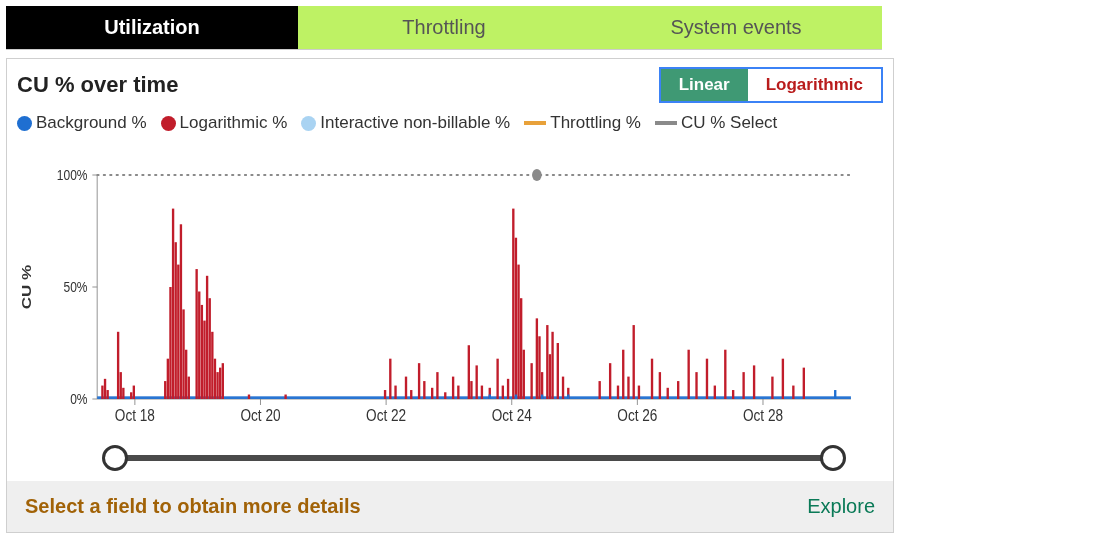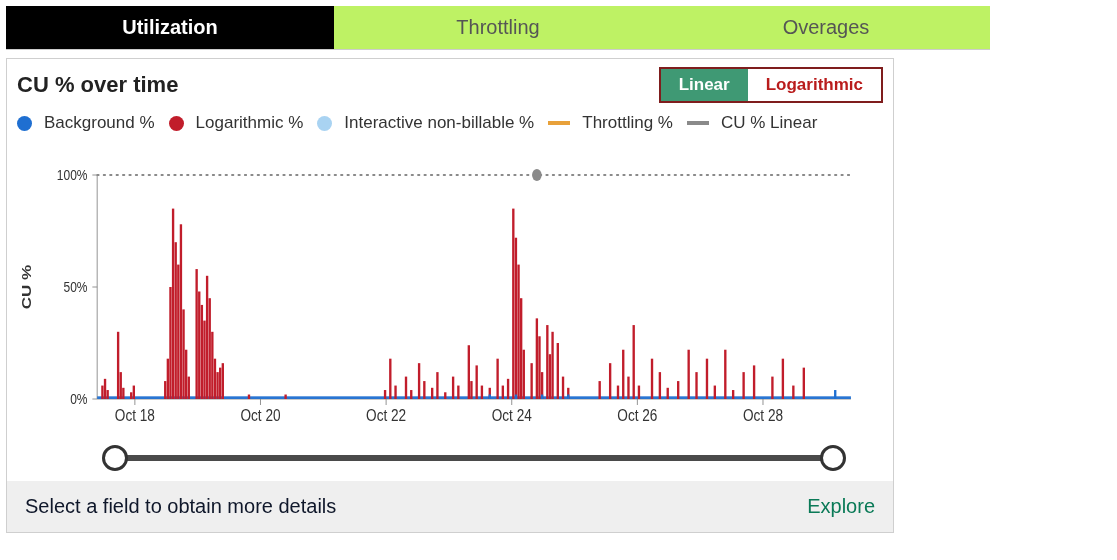--- a/index.html
+++ b/index.html
@@ -6,21 +6,21 @@
   body {
     font-family: 'Segoe UI', Tahoma, sans-serif;
     background: #fff;
     width: 1117px;
     height: 560px;
     overflow: hidden;
     color: #333;
   }
   .tabs {
     display: flex;
-    width: 984px;
+    width: 876px;
     margin: 6px 0 0 6px;
     border-bottom: 1px solid #ccc;
   }
   .tab {
     flex: 1;
     text-align: center;
     padding: 10px 0;
     font-size: 20px;
     color: #555;
     background: #bef264;
@@ -42,41 +42,41 @@
     justify-content: space-between;
     padding: 8px 10px 4px 10px;
   }
   .chart-title {
     font-size: 22px;
     font-weight: 700;
     color: #222;
   }
   .scale-toggle {
     display: flex;
-    border: 2px solid #7f1d1d;
+    border: 2px solid #3b82f6;
   }
   .scale-btn {
     padding: 6px 18px;
     font-size: 17px;
     font-weight: 600;
     cursor: pointer;
   }
   .scale-btn.active { background: #3f9974; color: #fff; }
   .scale-btn.inactive { background: #fff; color: #b91c1c; }
 
   .legend {
     display: flex;
     flex-wrap: wrap;
     align-items: center;
     gap: 10px 6px;
     padding: 6px 10px 2px 10px;
     font-size: 17px;
     color: #333;
   }
-  .legend-item { display: flex; align-items: center; gap: 12px; margin-right: 8px; white-space: nowrap; cursor: pointer; }
+  .legend-item { display: flex; align-items: center; gap: 4px; margin-right: 8px; white-space: nowrap; cursor: pointer; }
   .swatch { width: 15px; height: 15px; border-radius: 50%; display: inline-block; }
   .swatch.line { width: 22px; height: 4px; border-radius: 0; }
 
   .chart-wrap { position: relative; height: 300px; padding: 0 10px; }
   svg.chart { width: 100%; height: 100%; display: block; }
 
   .range-slider {
     position: relative;
     height: 46px;
     margin: 0 60px 0 108px;
@@ -87,30 +87,30 @@
   }
   .range-handle {
     position: absolute; top: 10px;
     width: 26px; height: 26px; background: #fff; border: 3px solid #333; border-radius: 50%; cursor: grab;
   }
   .footer {
     display: flex; justify-content: space-between; align-items: center;
     background: #efefef; padding: 14px 18px;
     font-size: 20px;
   }
-  .footer-hint { color: #0f172a; font-weight: 400; }
+  .footer-hint { color: #a16207; font-weight: 700; }
   .explore { color: #0a7a57; font-weight: 400; cursor: pointer; }
 </style>
 </head>
 <body>
 
 <div class="tabs">
   <div class="tab active">Utilization</div>
   <div class="tab">Throttling</div>
-  <div class="tab">Overages</div>
+  <div class="tab">System events</div>
 </div>
 
 <div class="panel">
   <div class="panel-header">
     <div class="chart-title">CU % over time</div>
     <div class="scale-toggle">
       <div class="scale-btn active">Linear</div>
       <div class="scale-btn inactive">Logarithmic</div>
     </div>
   </div>
@@ -127,21 +127,21 @@
     <div class="legend-item">
         <span class="swatch" style="background:#a9d3f2;"></span>
         <span>Interactive non-billable %</span>
       </div>
     <div class="legend-item">
         <span class="swatch line" style="background:#e8a13a;"></span>
         <span>Throttling %</span>
       </div>
     <div class="legend-item">
         <span class="swatch line" style="background:#8a8a8a;"></span>
-        <span>CU % Linear</span>
+        <span>CU % Select</span>
       </div>
   </div>
 
   <div class="chart-wrap">
     <svg class="chart" id="chartsvg" viewBox="0 0 1080 300" preserveAspectRatio="none">
         <text x="18" y="152" font-size="17" fill="#333" font-weight="600" transform="rotate(-90 18 152)" text-anchor="middle">CU %</text>
         <line x1="100" y1="40" x2="100" y2="264" stroke="#888" stroke-width="1"></line>
         <line x1="94" y1="264" x2="100" y2="264" stroke="#888"></line>
         <text x="88" y="269" text-anchor="end" font-size="15" fill="#333">0%</text>
         <line x1="94" y1="152" x2="100" y2="152" stroke="#888"></line>

